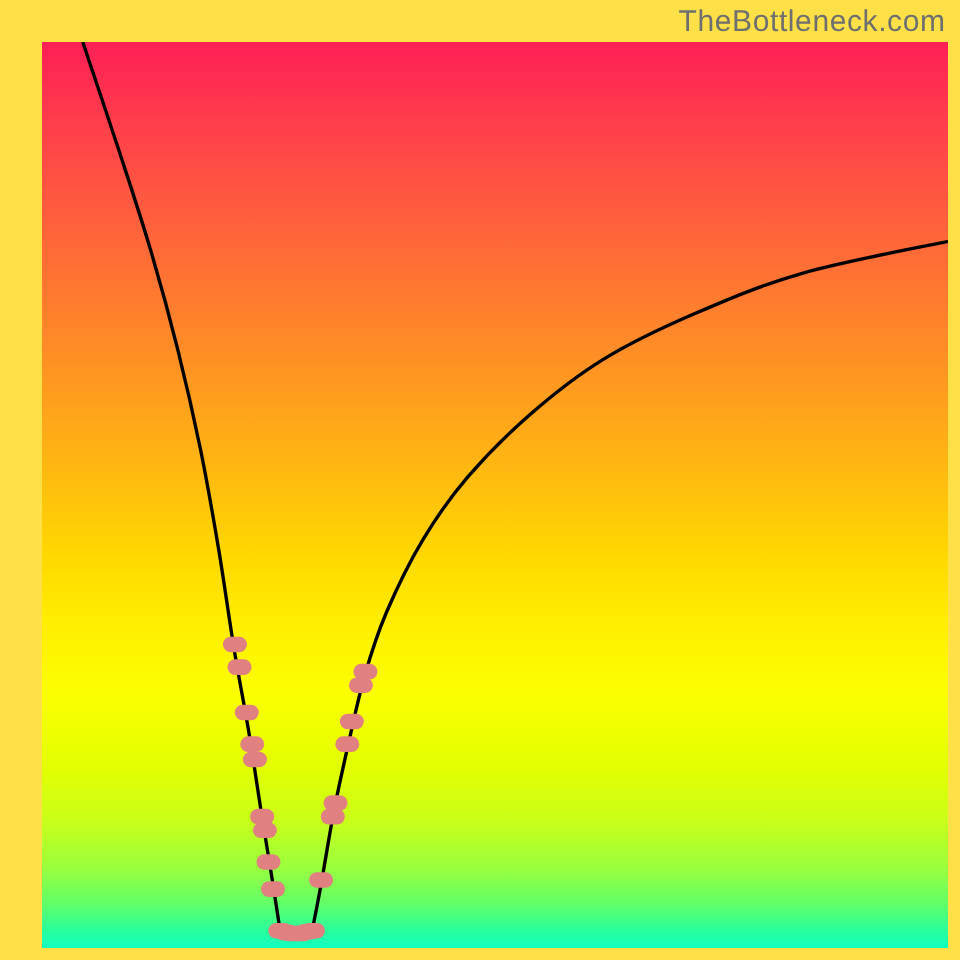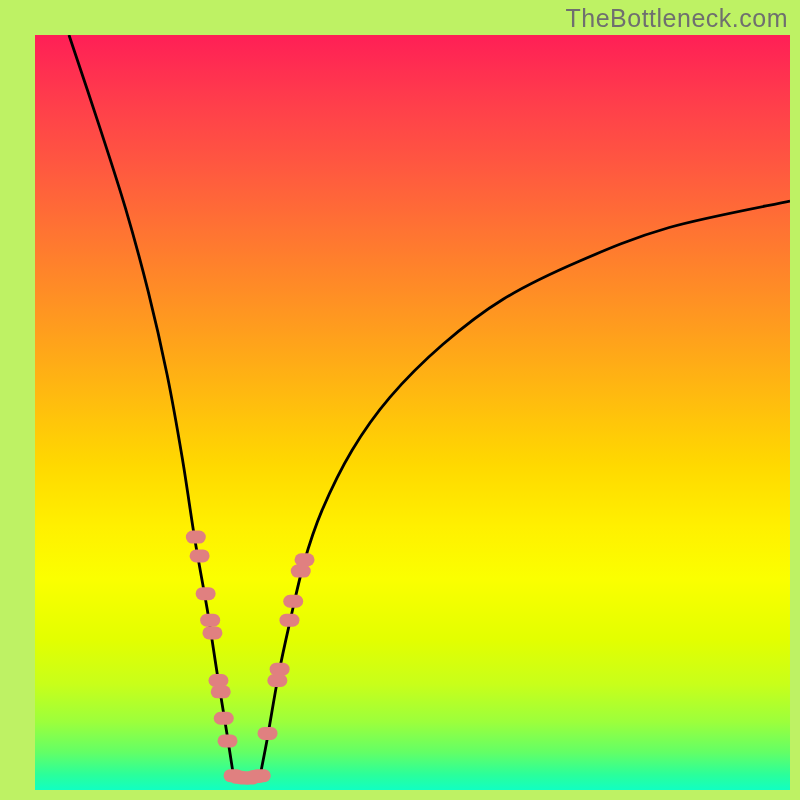--- a/index.html
+++ b/index.html
@@ -10,21 +10,21 @@
     background: #000;
     overflow: hidden;
     font-family: Arial, Helvetica, sans-serif;
   }
   .frame {
     position: absolute;
     left: 0;
     top: 0;
     width: 800px;
     height: 800px;
-    background: #bef264;
+    background: #fde047;
   }
   .plot-area {
     position: absolute;
     left: 35px;
     top: 35px;
     width: 755px;
     height: 755px;
     overflow: hidden;
   }
   .gradient-bg {

